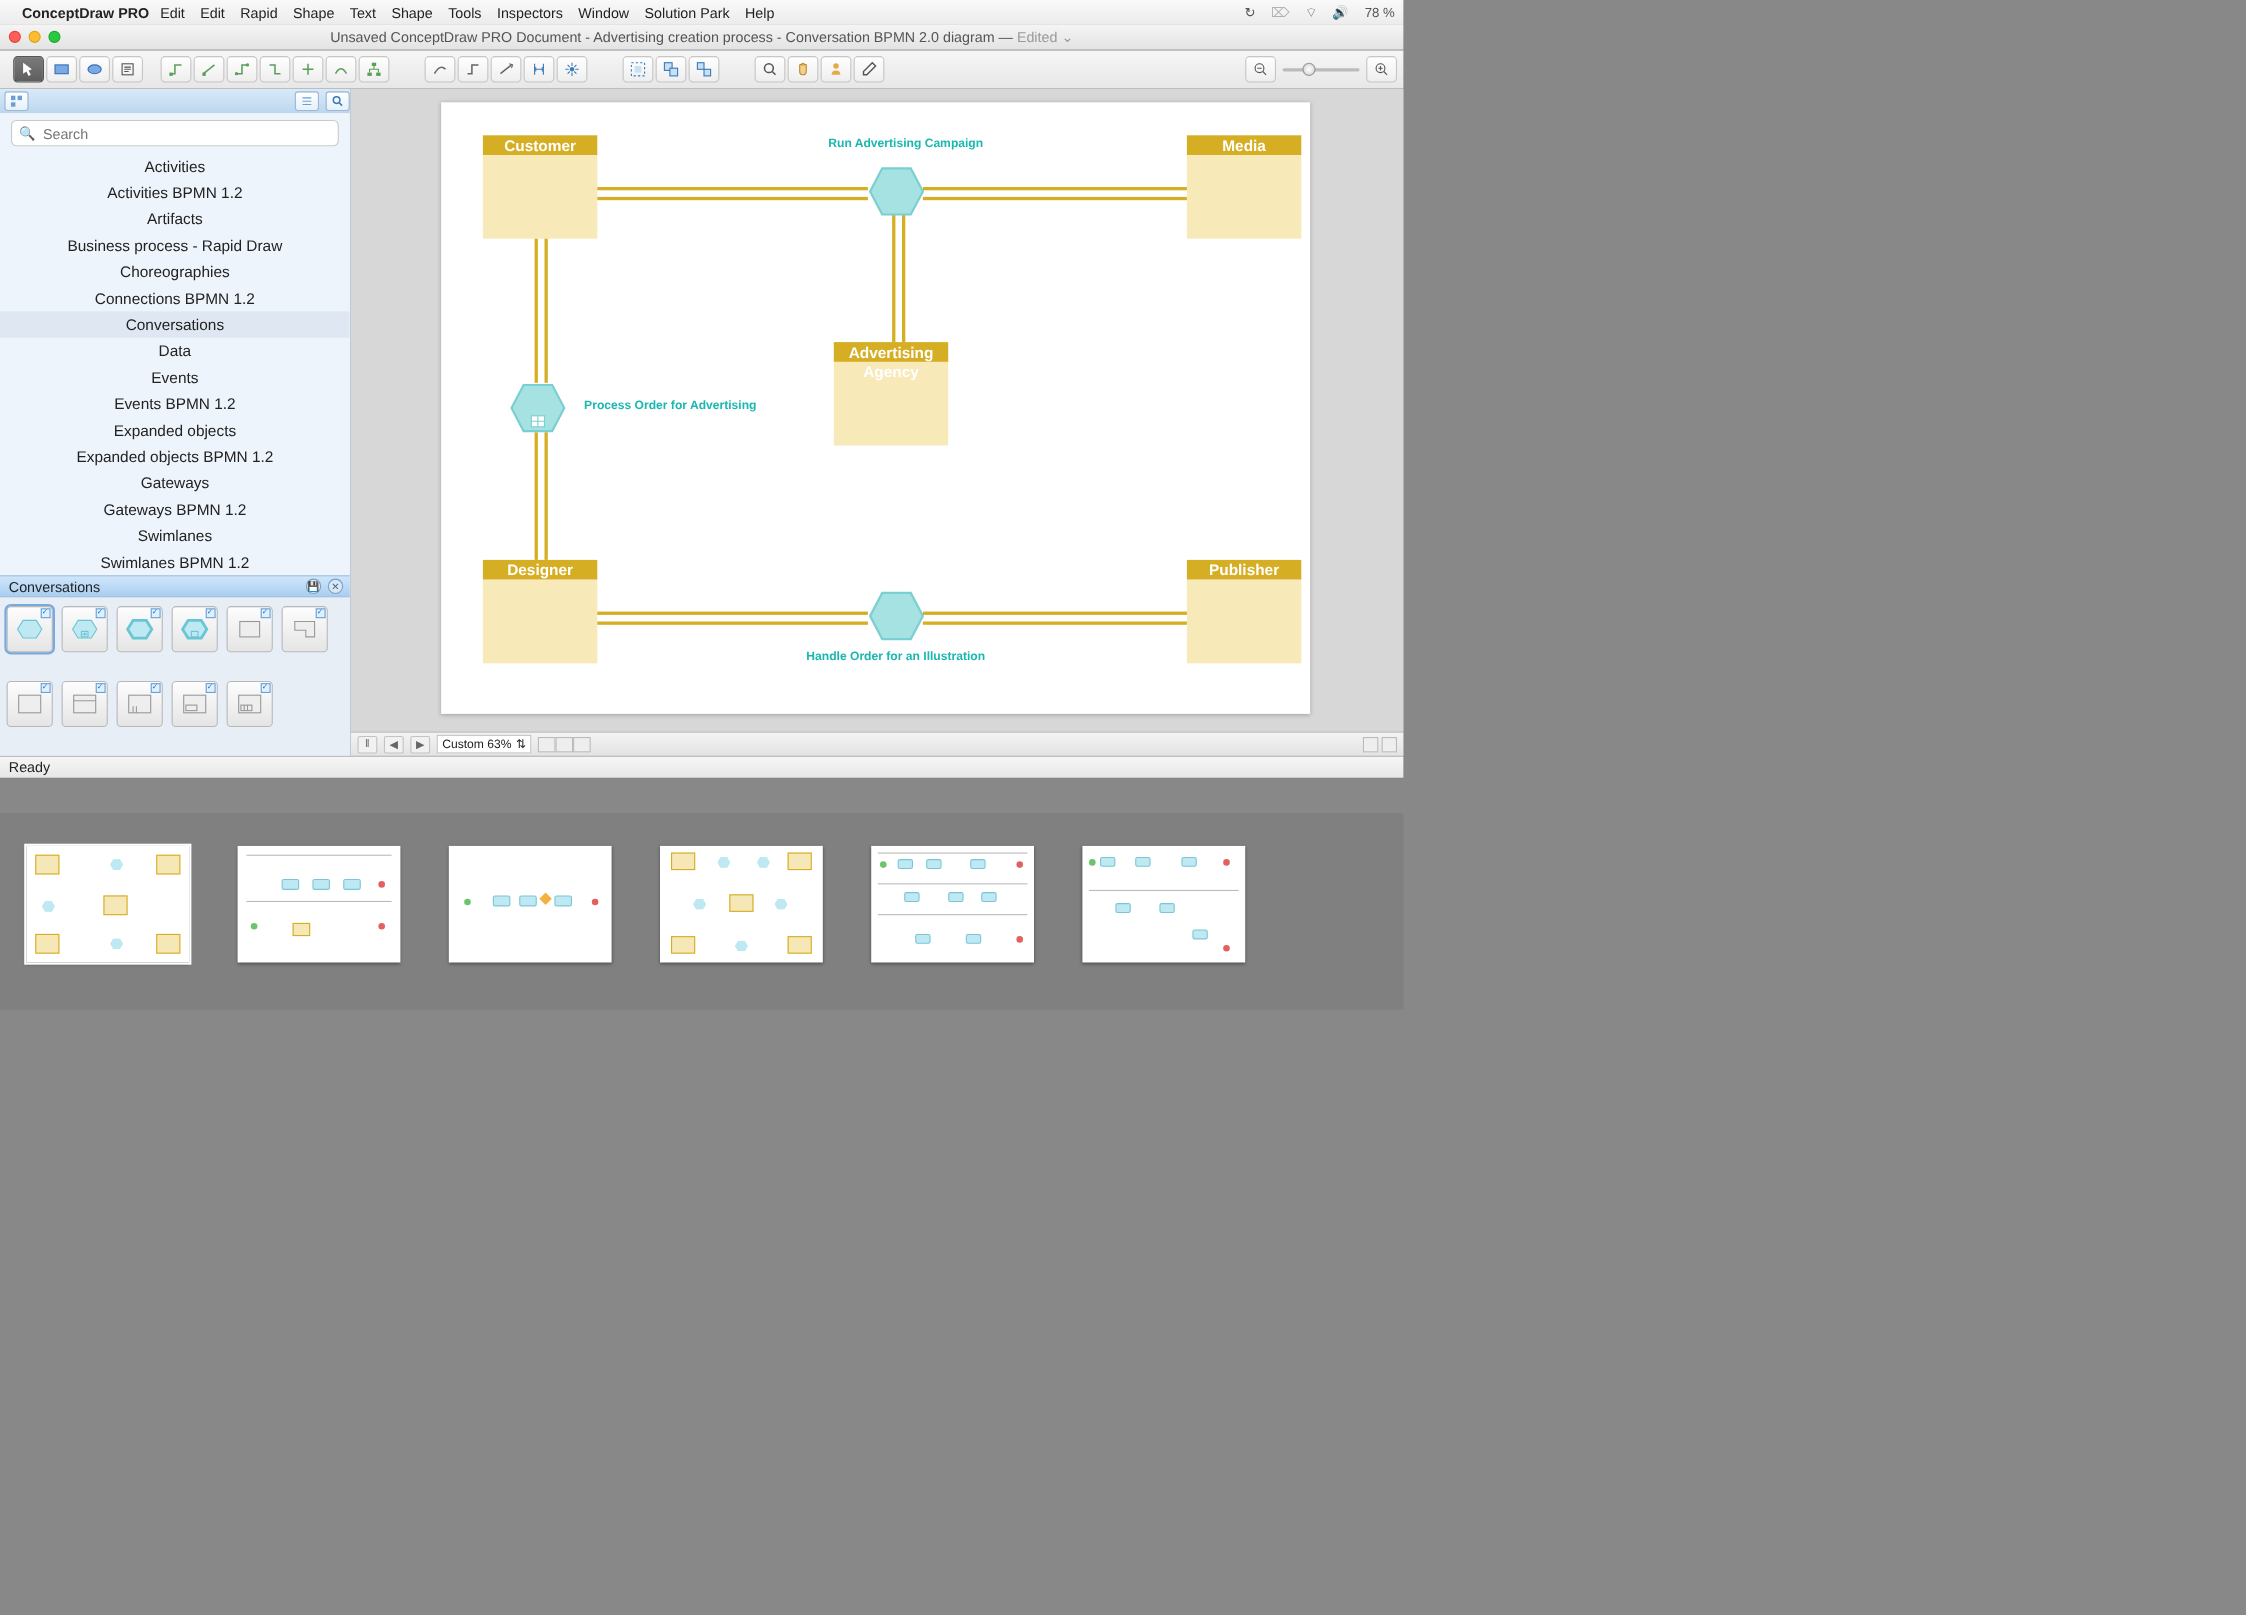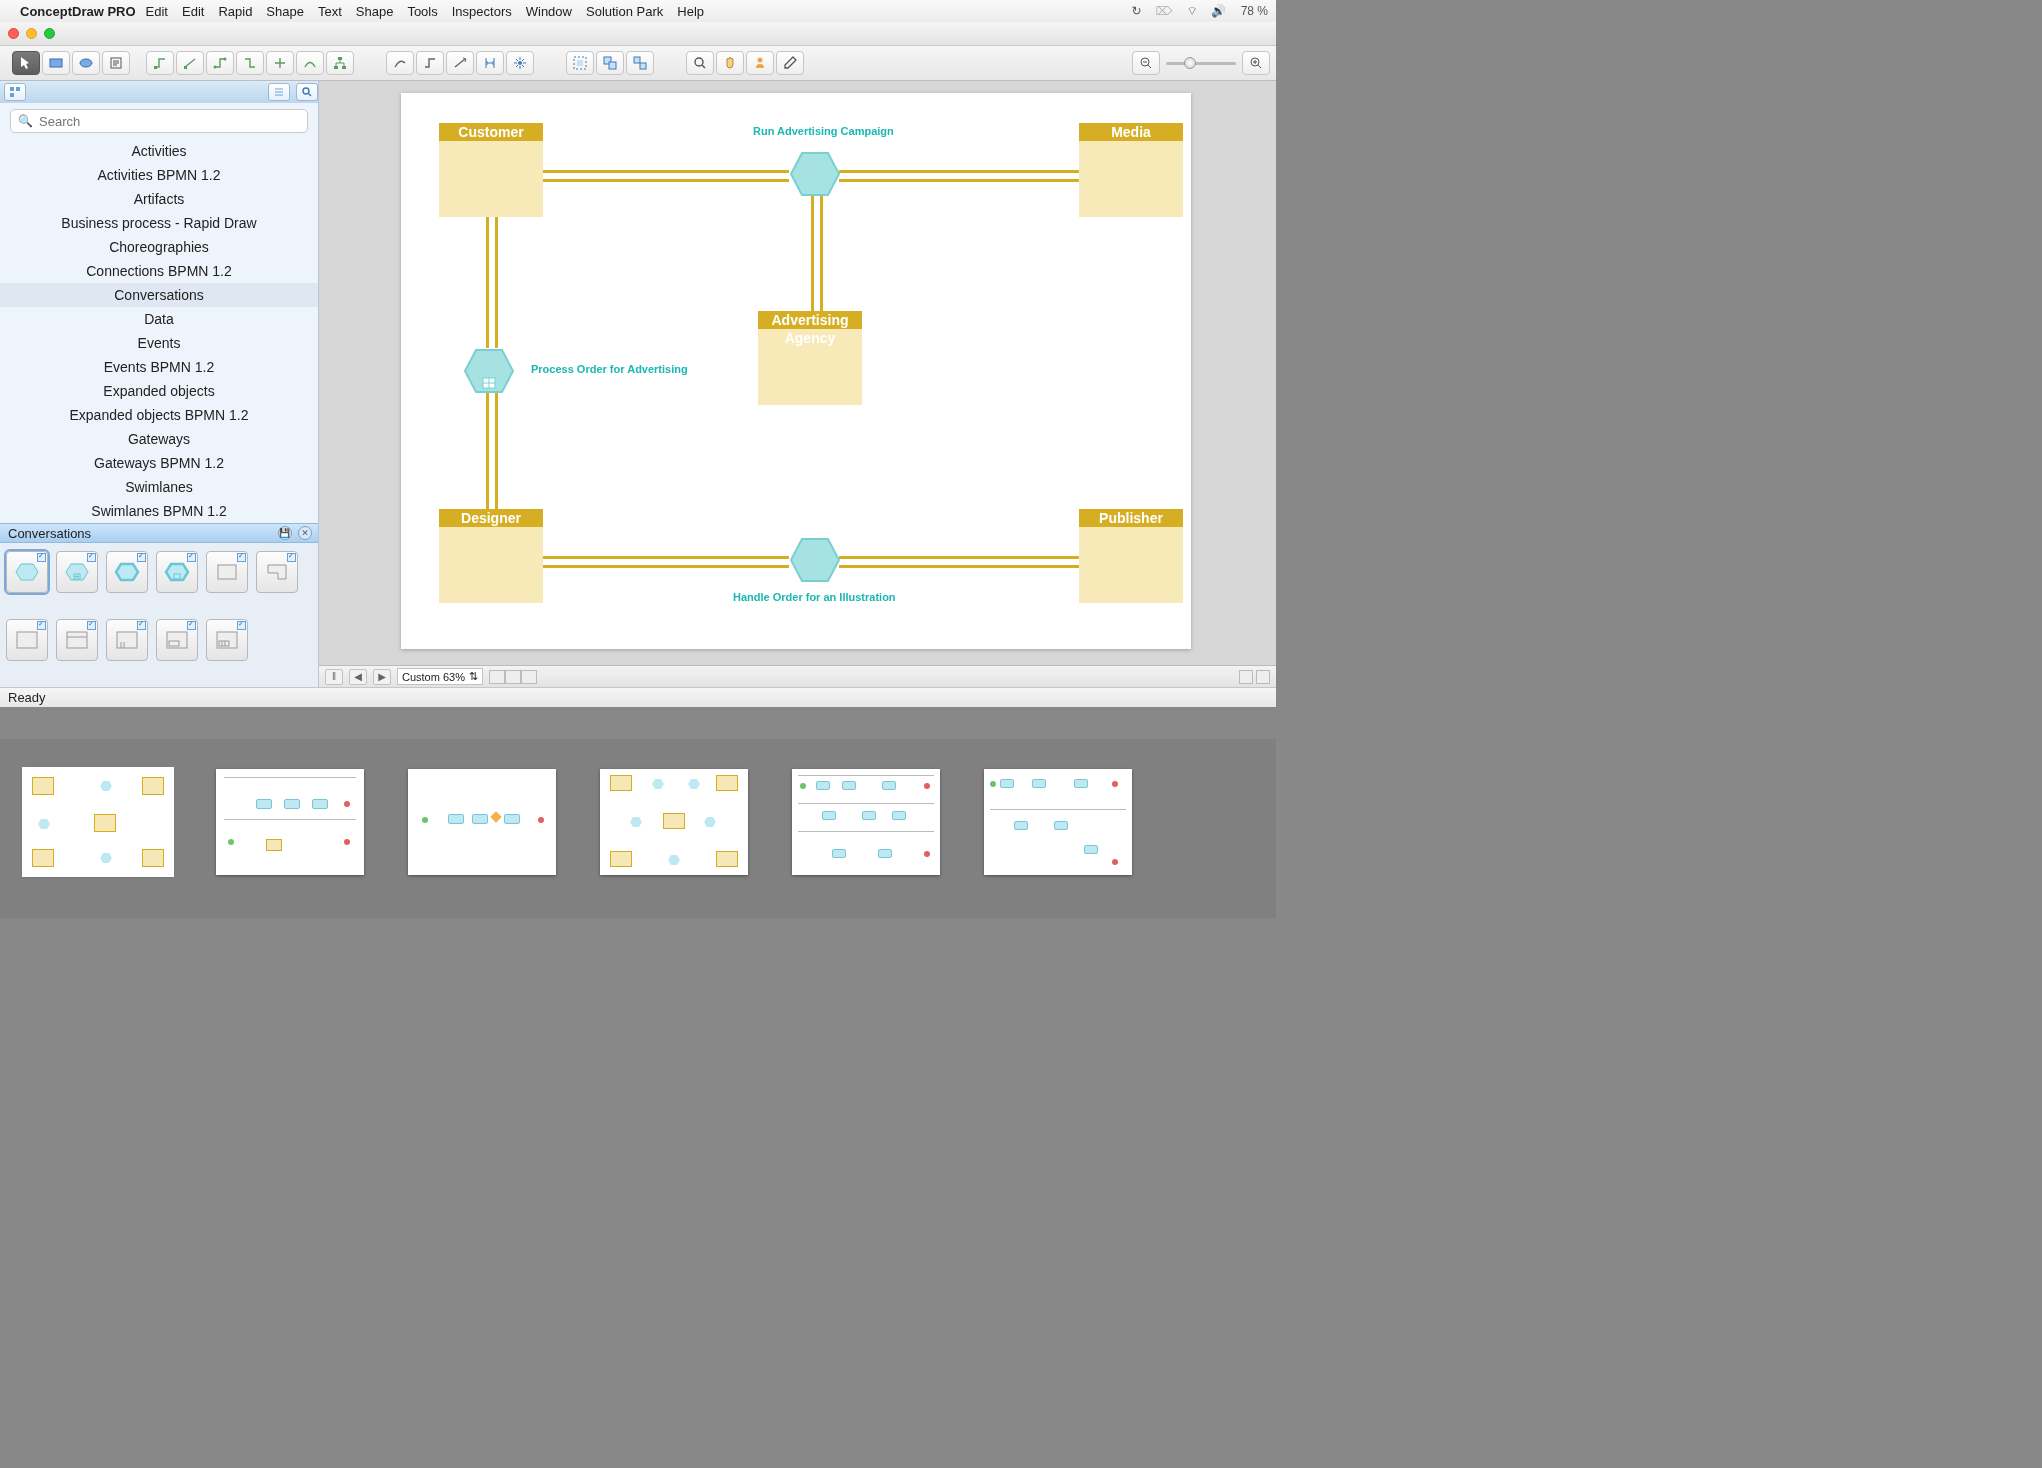--- a/index.html
+++ b/index.html
@@ -122,20 +122,23 @@
     <span>🔊</span>
     <span>78 %</span>
   </div>
 </div>
 
 <div class="titlebar">
   <div class="traffic">
     <div class="dot r"></div>
     <div class="dot y"></div>
     <div class="dot g"></div>
+  </div>
+  <div class="title">
+    <span>Unsaved ConceptDraw PRO Document - Advertising creation process - Conversation BPMN 2.0 diagram — </span><span class="edited">Edited</span><span class="edited"> ⌄</span>
   </div>
 </div>
 
 <div class="toolbar">
   <div class="tb-group">
     <div class="tb-btn active">
         <svg viewBox="0 0 16 16">
           <path d="M3 2l8 6-3 1 2 4-2 1-2-4-3 2z" fill="#fff"></path>
         </svg>
       </div>

